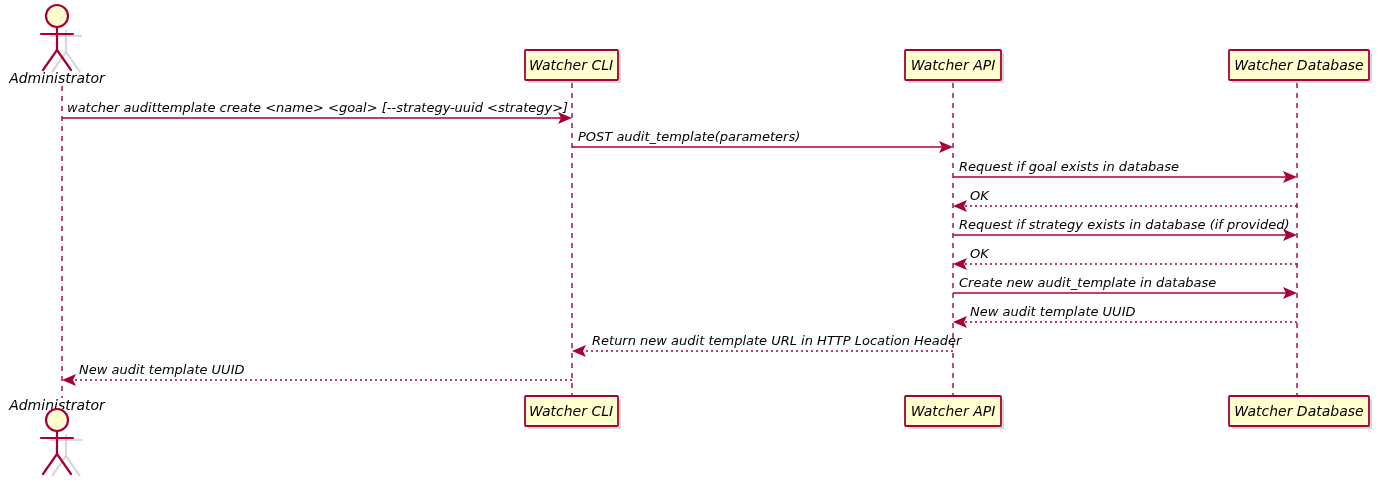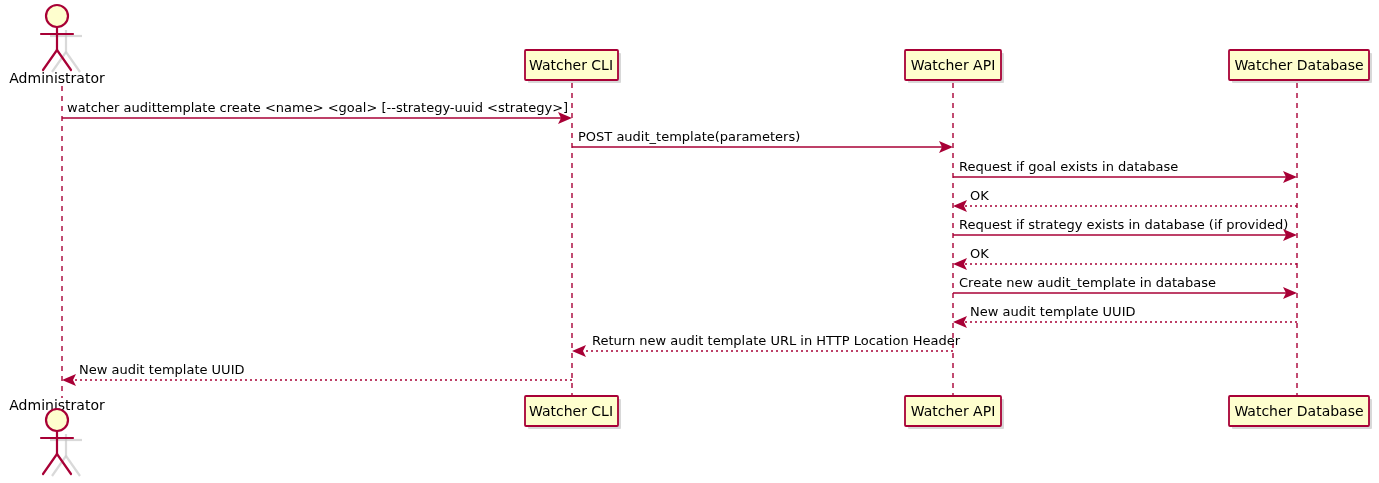--- a/index.html
+++ b/index.html
@@ -9,20 +9,21 @@
   }
   body {
     font-family: "DejaVu Sans", sans-serif;
   }
   #diagram-root {
     position: relative;
     width: 1379px;
     height: 483px;
     background: #FFFFFF;
     overflow: hidden;
+    font-style: italic;
   }
   #diagram-svg {
     position: absolute;
     left: 0;
     top: 0;
     width: 1379px;
     height: 483px;
   }
   .participant-label {
     font-family: "DejaVu Sans", sans-serif;

